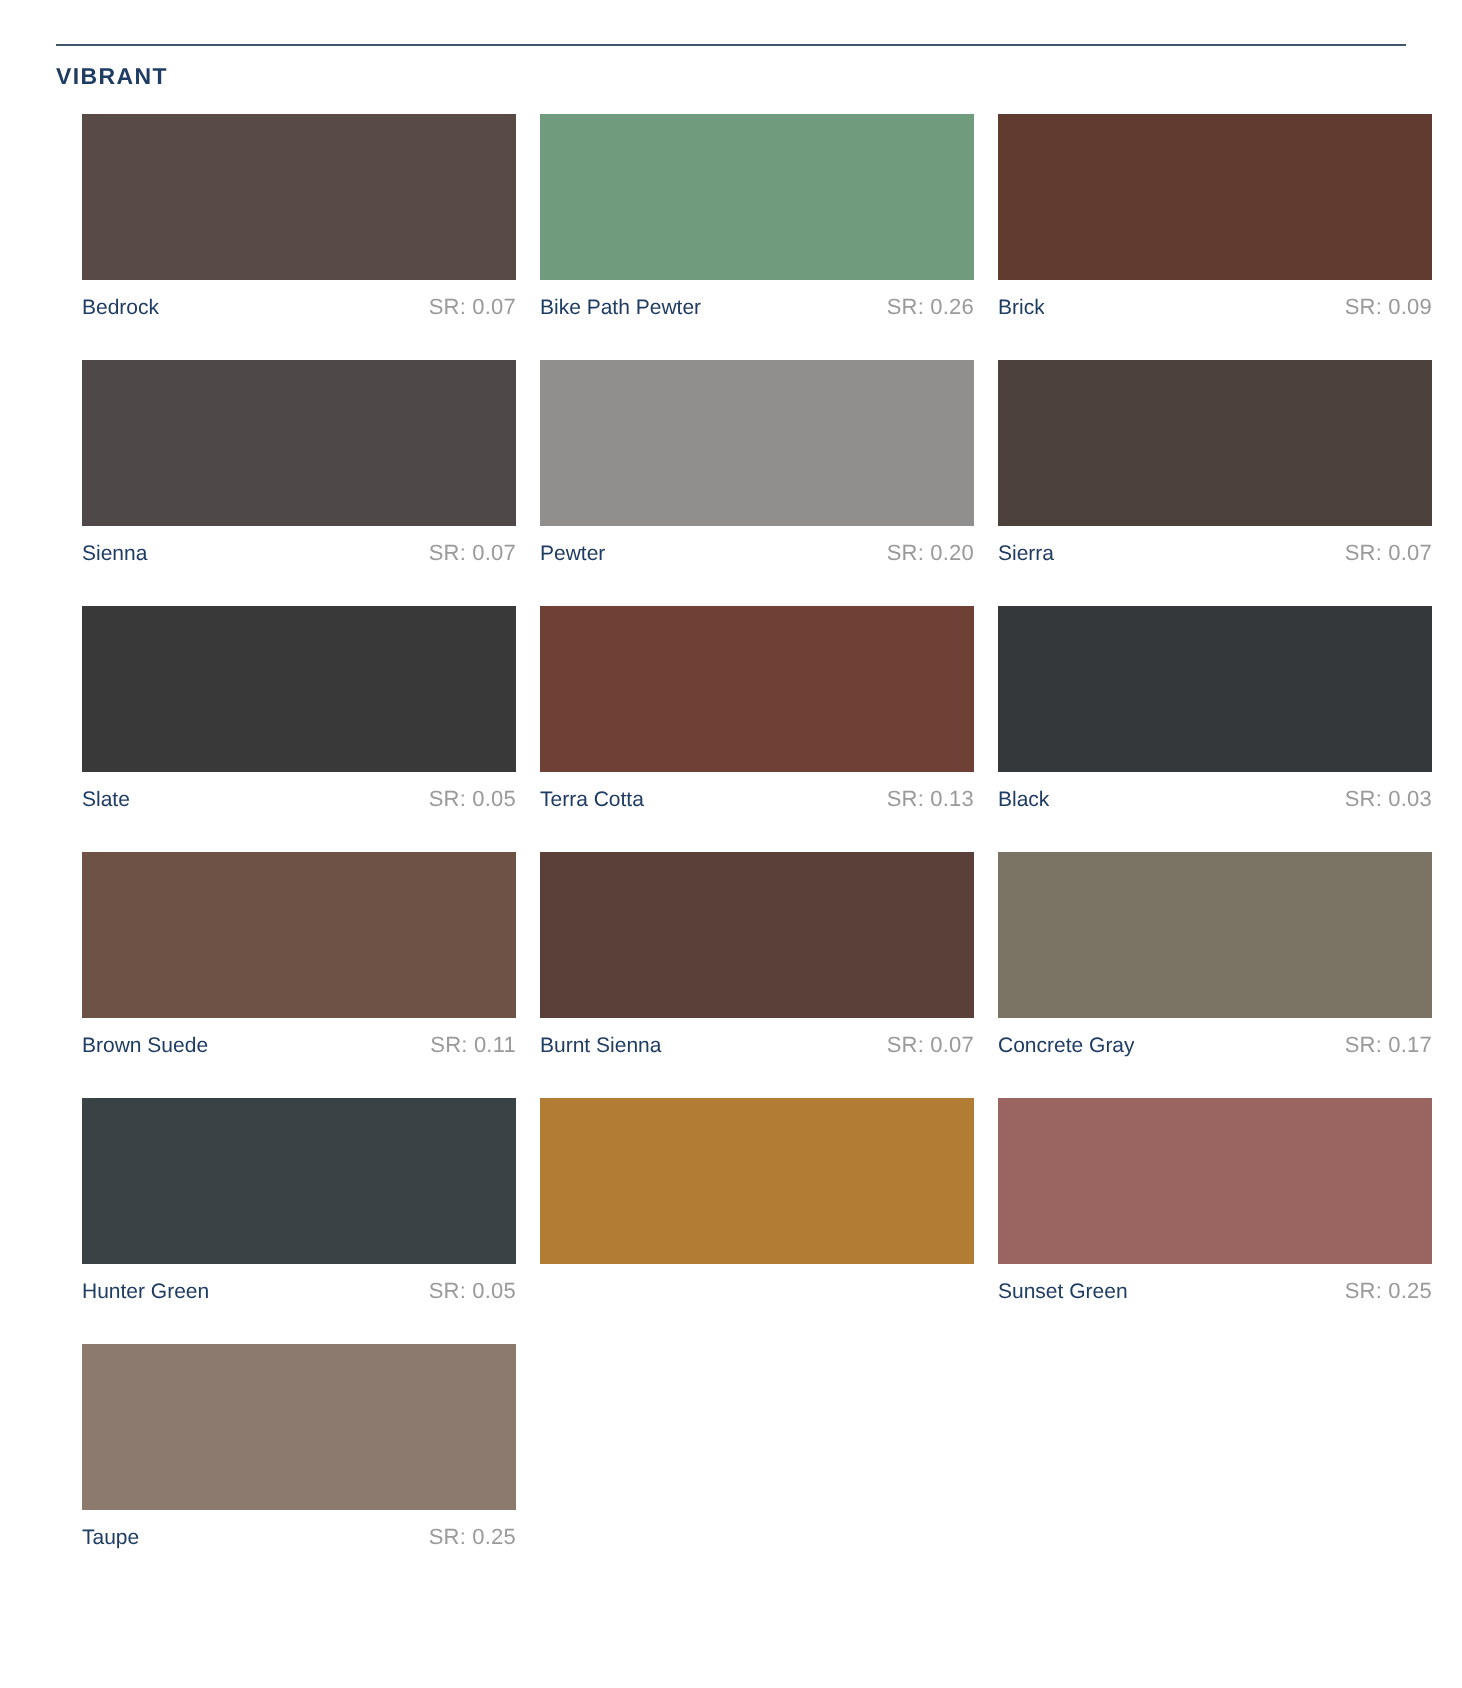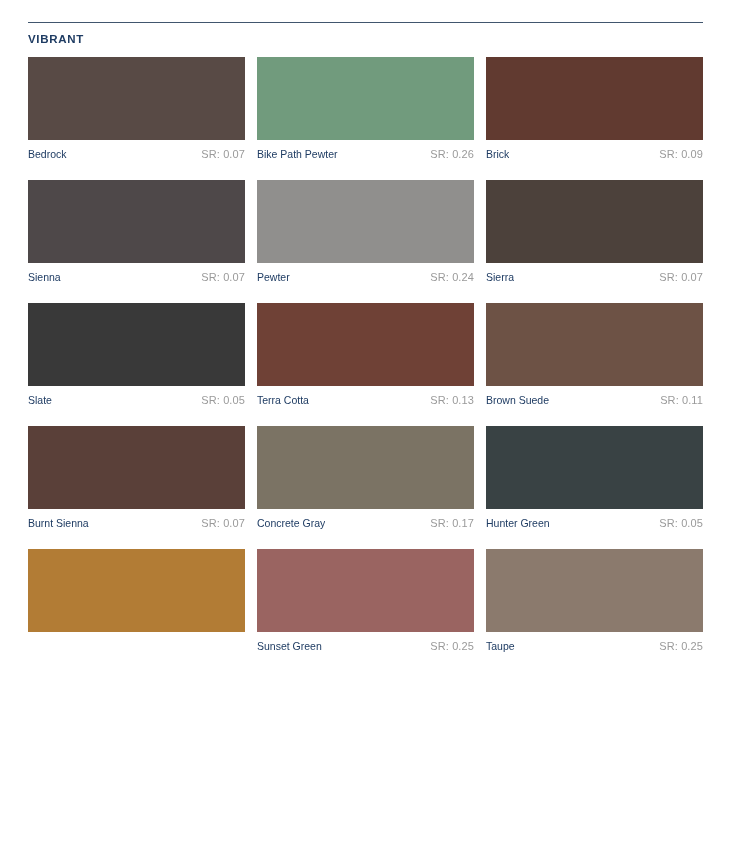--- a/index.html
+++ b/index.html
@@ -46,20 +46,21 @@
   .swatch-grid {
     margin-top: 11px;
     display: grid;
     grid-template-columns: repeat(3, 217px);
     column-gap: 12px;
     row-gap: 19px;
   }
 
   .swatch-cell {
     width: 217px;
+    margin-left: 13px;
   }
 
   .swatch-chip {
     width: 217px;
     height: 83px;
     display: block;
   }
 
   .swatch-meta {
     display: flex;
@@ -122,21 +123,21 @@
         <div class="swatch-chip" style="background-color: rgb(78, 72, 73);"></div>
         <div class="swatch-meta">
           <span class="swatch-name">Sienna</span>
           <span class="swatch-sr">SR: 0.07</span>
         </div>
       </div>
       <div class="swatch-cell">
         <div class="swatch-chip" style="background-color: rgb(144, 143, 141);"></div>
         <div class="swatch-meta">
           <span class="swatch-name">Pewter</span>
-          <span class="swatch-sr">SR: 0.24</span>
+          <span class="swatch-sr">SR: 0.20</span>
         </div>
       </div>
       <div class="swatch-cell">
         <div class="swatch-chip" style="background-color: rgb(76, 65, 59);"></div>
         <div class="swatch-meta">
           <span class="swatch-name">Sierra</span>
           <span class="swatch-sr">SR: 0.07</span>
         </div>
       </div>
       <div class="swatch-cell">
@@ -147,20 +148,27 @@
         </div>
       </div>
       <div class="swatch-cell">
         <div class="swatch-chip" style="background-color: rgb(111, 65, 54);"></div>
         <div class="swatch-meta">
           <span class="swatch-name">Terra Cotta</span>
           <span class="swatch-sr">SR: 0.13</span>
         </div>
       </div>
       <div class="swatch-cell">
+        <div class="swatch-chip" style="background-color: rgb(53, 56, 59);"></div>
+        <div class="swatch-meta">
+          <span class="swatch-name">Black</span>
+          <span class="swatch-sr">SR: 0.03</span>
+        </div>
+      </div>
+      <div class="swatch-cell">
         <div class="swatch-chip" style="background-color: rgb(109, 82, 69);"></div>
         <div class="swatch-meta">
           <span class="swatch-name">Brown Suede</span>
           <span class="swatch-sr">SR: 0.11</span>
         </div>
       </div>
       <div class="swatch-cell">
         <div class="swatch-chip" style="background-color: rgb(90, 64, 57);"></div>
         <div class="swatch-meta">
           <span class="swatch-name">Burnt Sienna</span>

